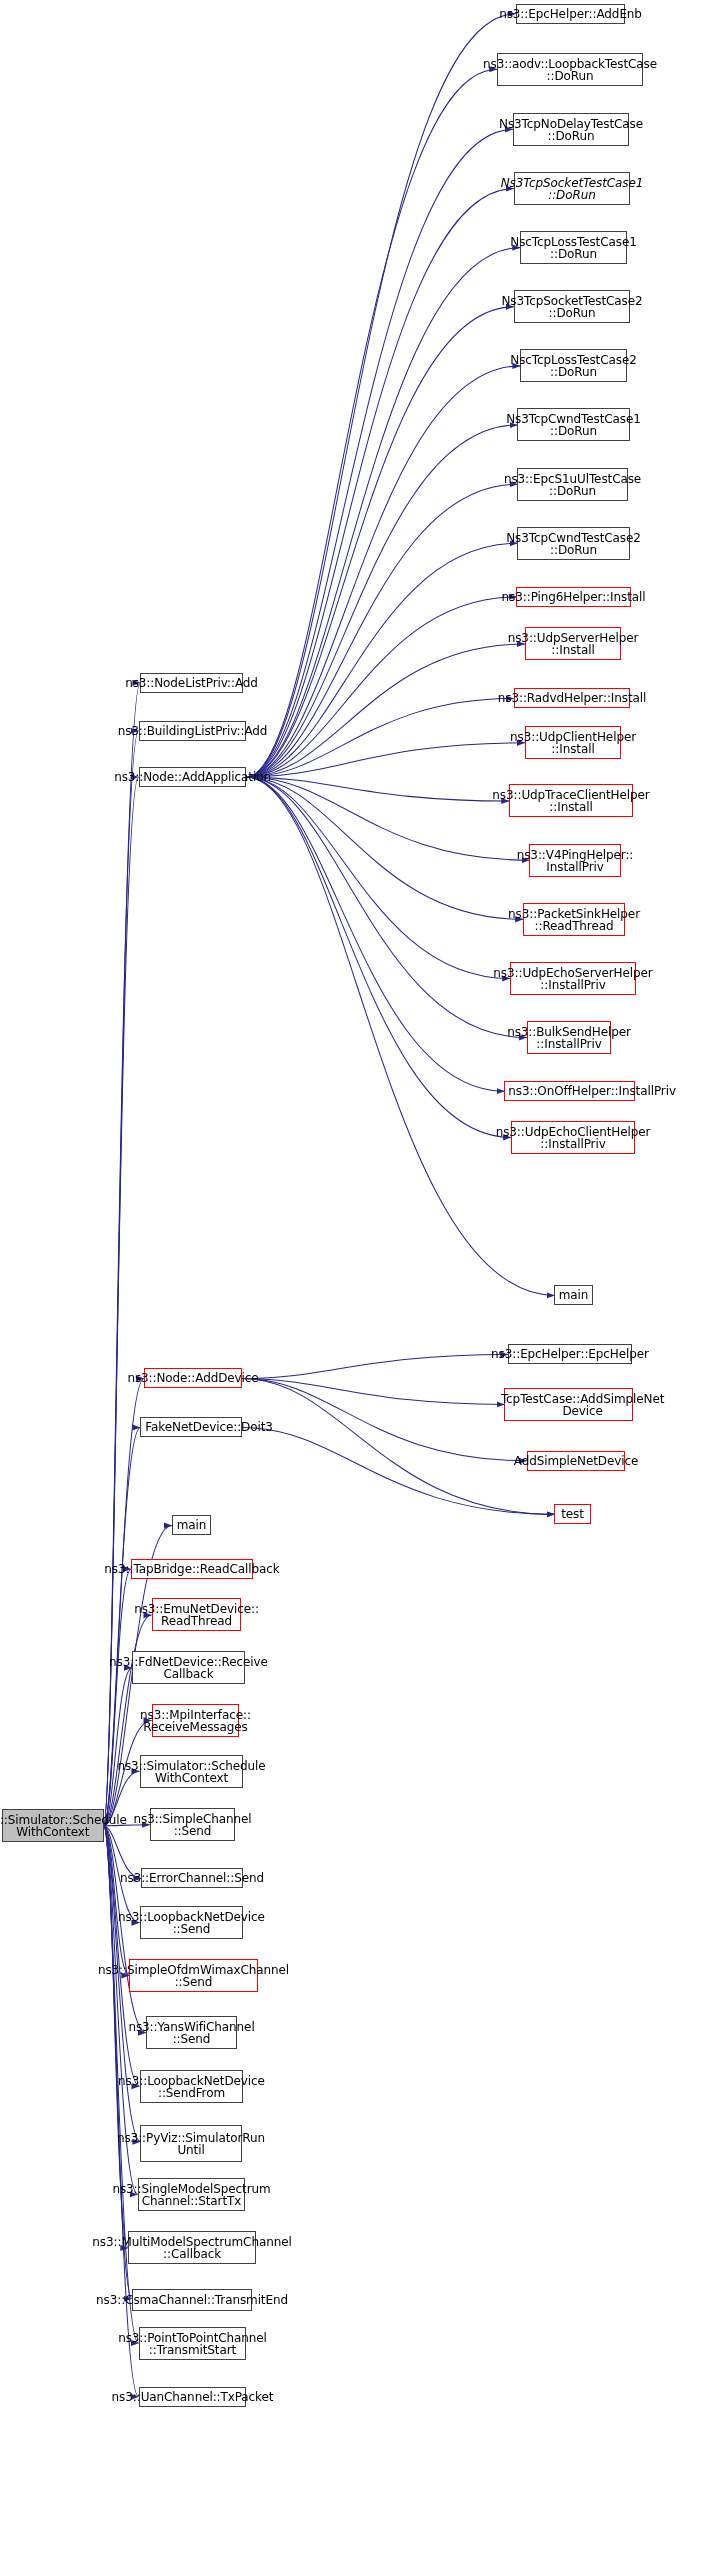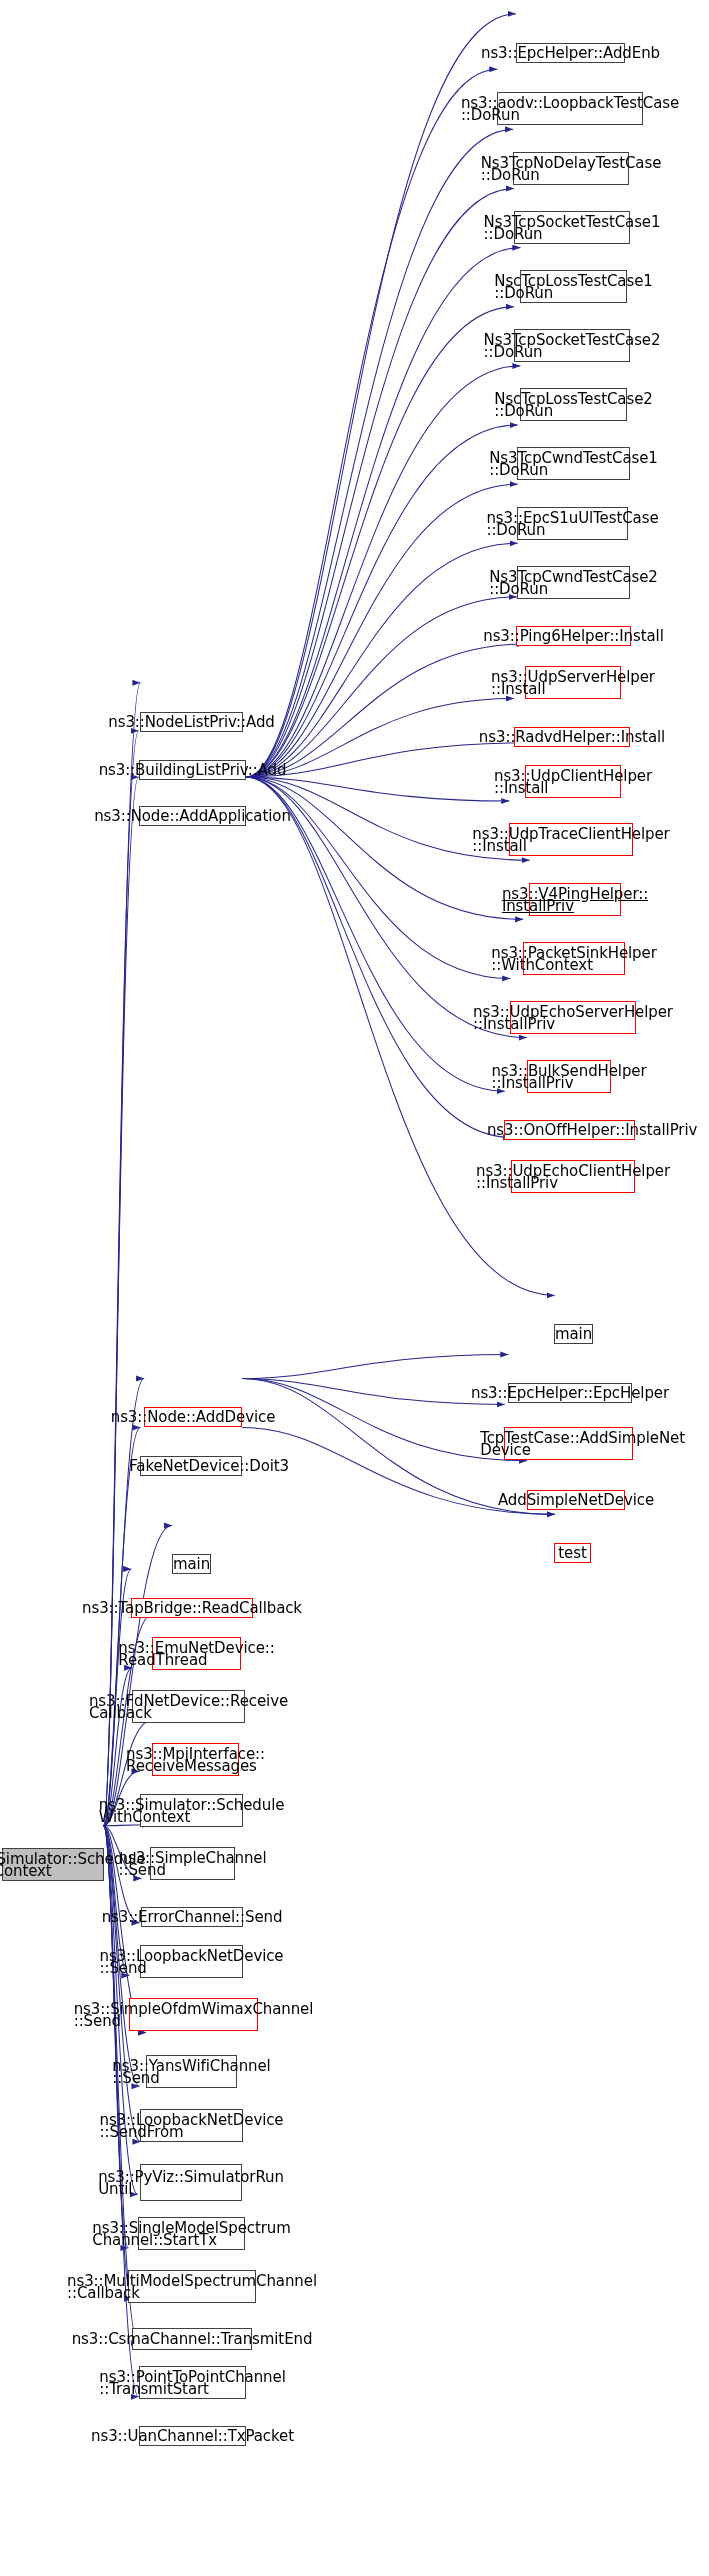--- a/index.html
+++ b/index.html
@@ -7,30 +7,29 @@
   body{
     font-family:"DejaVu Sans","Liberation Sans",sans-serif;
     width:710px;height:2576px;position:relative;overflow:hidden;
   }
   #graph{position:absolute;left:0;top:0;width:710px;height:2576px;}
   svg#edges{position:absolute;left:0;top:0;width:710px;height:2576px;pointer-events:none;}
   .node{
     position:absolute;
     box-sizing:border-box;
     display:flex;align-items:center;justify-content:center;
-    text-align:left;
+    text-align:center;
     background:#ffffff;
     border:0.9px solid #404040;
     color:#000000;
-    font-size:15px;
+    font-size:12px;
     line-height:12px;
     letter-spacing:-0.1px;
     white-space:pre-line;
     padding:0 1.8px;
-    margin-top:39px;
   }
   .node.red{border:0.9px solid #ff0000;}
   .node.cur{background:#bfbfbf;border:0.9px solid #404040;}
 </style>
 </head>
 <body>
 
 <div id="graph">
   <svg id="edges" viewBox="0 0 768 2788" preserveAspectRatio="none">
     <defs>
@@ -128,21 +127,21 @@
 ::Callback</span></div>
       <div class="node" style="left: 132px; top: 2289px; width: 120px; height: 22px;"><span>ns3::CsmaChannel::TransmitEnd</span></div>
       <div class="node" style="left: 139px; top: 2327px; width: 107px; height: 33px;"><span>ns3::PointToPointChannel
 ::TransmitStart</span></div>
       <div class="node" style="left: 139px; top: 2387px; width: 107px; height: 20.3px;"><span>ns3::UanChannel::TxPacket</span></div>
       <div class="node" style="left: 516px; top: 3.7px; width: 109px; height: 20.3px;"><span>ns3::EpcHelper::AddEnb</span></div>
       <div class="node" style="left: 497px; top: 53px; width: 146px; height: 33px;"><span>ns3::aodv::LoopbackTestCase
 ::DoRun</span></div>
       <div class="node" style="left: 513px; top: 113px; width: 116px; height: 33px;"><span>Ns3TcpNoDelayTestCase
 ::DoRun</span></div>
-      <div class="node" style="left: 514px; top: 172px; width: 116px; height: 33px;"><span>Ns3TcpSocketTestCase1
+      <div class="node" style="left: 514px; top: 172px; width: 116px; height: 33px; font-style: italic;"><span>Ns3TcpSocketTestCase1
 ::DoRun</span></div>
       <div class="node" style="left: 520px; top: 231px; width: 107px; height: 33px;"><span>NscTcpLossTestCase1
 ::DoRun</span></div>
       <div class="node" style="left: 514px; top: 290px; width: 116px; height: 33px;"><span>Ns3TcpSocketTestCase2
 ::DoRun</span></div>
       <div class="node" style="left: 520px; top: 349px; width: 107px; height: 33px;"><span>NscTcpLossTestCase2
 ::DoRun</span></div>
       <div class="node" style="left: 517px; top: 408px; width: 113px; height: 33px;"><span>Ns3TcpCwndTestCase1
 ::DoRun</span></div>
       <div class="node" style="left: 517px; top: 468px; width: 111px; height: 33px;"><span>ns3::EpcS1uUlTestCase
@@ -150,24 +149,24 @@
       <div class="node" style="left: 517px; top: 527px; width: 113px; height: 33px;"><span>Ns3TcpCwndTestCase2
 ::DoRun</span></div>
       <div class="node red" style="left: 516px; top: 587px; width: 115px; height: 20.3px;"><span>ns3::Ping6Helper::Install</span></div>
       <div class="node red" style="left: 525px; top: 627px; width: 96px; height: 33px;"><span>ns3::UdpServerHelper
 ::Install</span></div>
       <div class="node red" style="left: 514px; top: 688px; width: 116px; height: 20.3px;"><span>ns3::RadvdHelper::Install</span></div>
       <div class="node red" style="left: 525px; top: 726px; width: 96px; height: 33px;"><span>ns3::UdpClientHelper
 ::Install</span></div>
       <div class="node red" style="left: 509px; top: 784px; width: 124px; height: 33px;"><span>ns3::UdpTraceClientHelper
 ::Install</span></div>
-      <div class="node red" style="left: 529px; top: 844px; width: 92px; height: 33px; text-decoration: underline;"><span>ns3::V4PingHelper::
+      <div class="node red" style="left: 529px; top: 844px; width: 92px; height: 33px;"><span>ns3::V4PingHelper::
 InstallPriv</span></div>
       <div class="node red" style="left: 523px; top: 903px; width: 102px; height: 33px;"><span>ns3::PacketSinkHelper
-::WithContext</span></div>
+::ReadThread</span></div>
       <div class="node red" style="left: 510px; top: 962px; width: 126px; height: 33px;"><span>ns3::UdpEchoServerHelper
 ::InstallPriv</span></div>
       <div class="node red" style="left: 527px; top: 1021px; width: 84px; height: 33px;"><span>ns3::BulkSendHelper
 ::InstallPriv</span></div>
       <div class="node red" style="left: 504px; top: 1081px; width: 131px; height: 20.3px; padding-left: 47px;"><span>ns3::OnOffHelper::InstallPriv</span></div>
       <div class="node red" style="left: 511px; top: 1121px; width: 124px; height: 33px;"><span>ns3::UdpEchoClientHelper
 ::InstallPriv</span></div>
       <div class="node" style="left: 554px; top: 1285px; width: 39px; height: 20.3px;"><span>main</span></div>
       <div class="node" style="left: 508px; top: 1344px; width: 124px; height: 20.3px;"><span>ns3::EpcHelper::EpcHelper</span></div>
       <div class="node red" style="left: 504px; top: 1388px; width: 129px; height: 33px; padding-left: 30px;"><span>TcpTestCase::AddSimpleNet

